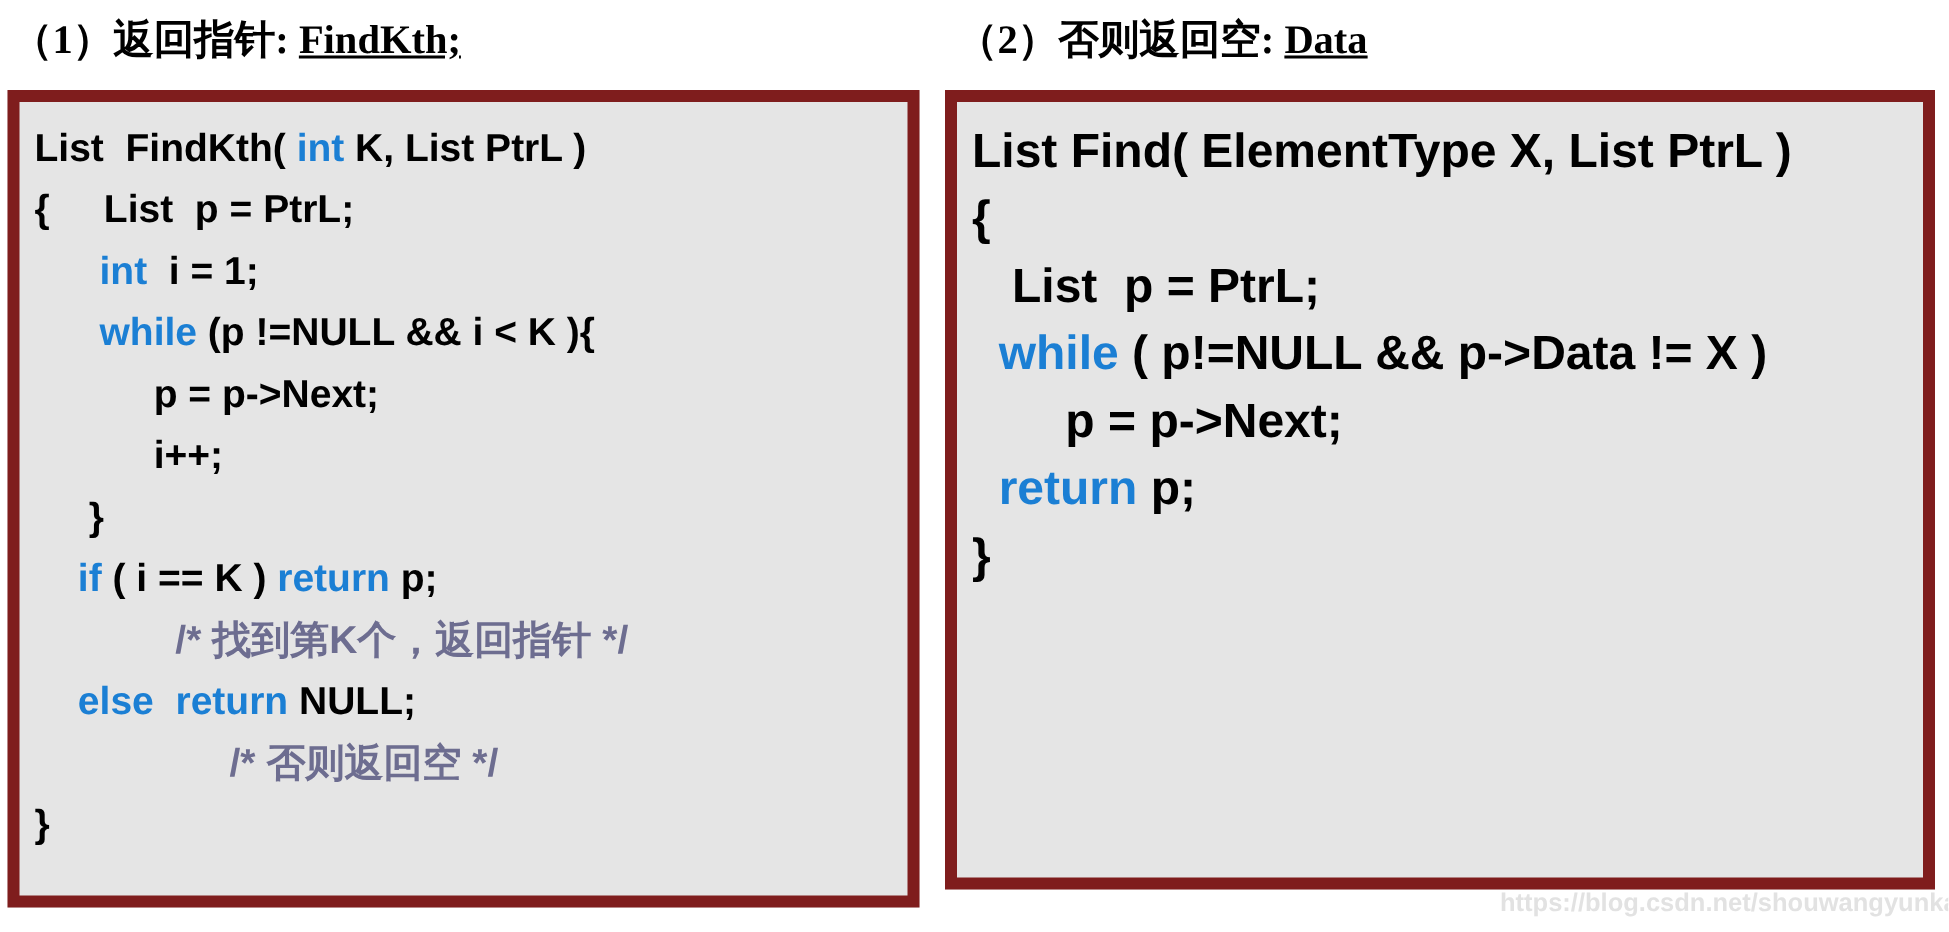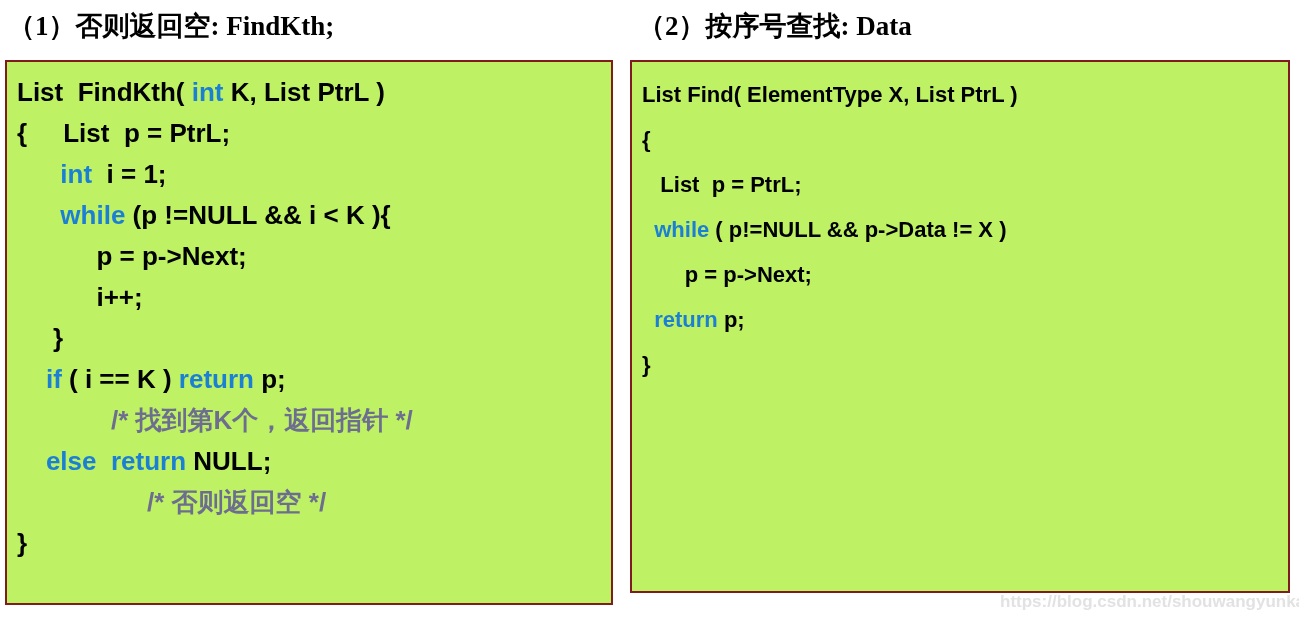--- a/index.html
+++ b/index.html
@@ -27,29 +27,30 @@
     font-size: 27px;
     color: #000000;
     letter-spacing: 0px;
   }
   .heading .cn {
     font-family: "Liberation Serif", serif;
   }
   .heading .fn {
     font-family: "Liberation Serif", serif;
     font-weight: bold;
+    text-decoration: underline;
   }
   #heading-1 { left: 8px;  top: 8px; }
   #heading-2 { left: 638px; top: 8px; }
 
   
   .codebox {
     position: absolute;
-    background: #bef264;
-    border: 2px solid #7f1d1d;
+    background: #e5e5e5;
+    border: 8px solid #7f1d1d;
     box-sizing: border-box;
     overflow: hidden;
   }
   #codebox-left {
     left: 5px;
     top: 60px;
     width: 608px;
     height: 545px;
   }
   #codebox-right {
@@ -61,21 +62,21 @@
 
   .code {
     font-family: "Liberation Sans", sans-serif;
     font-weight: bold;
     font-size: 26px;
     line-height: 40px;
     color: #000000;
     white-space: pre;
   }
   #codebox-left .code  { padding: 10px 0 0 10px; font-size: 26px; line-height: 41px; }
-  #codebox-right .code { padding: 10px 0 0 10px; font-size: 22px; line-height: 45px; }
+  #codebox-right .code { padding: 10px 0 0 10px; font-size: 32px; line-height: 45px; }
 
   .kw   { color: #1b7fd4; }
   .cmt  { color: #6d6d90; font-weight: bold; text-align: right; }
   .plain{ color: #000000; }
 
   
   #callout {
     position: absolute;
     left: 360px;
     top: 519px;
@@ -115,25 +116,25 @@
     white-space: nowrap;
     letter-spacing: 0px;
   }
 </style>
 </head>
 <body>
 
 <div id="page">
 
   <div class="heading" id="heading-1">
-    <span class="cn">（1）</span><span class="cn">否则返回空</span><span class="cn">: </span><span class="fn">FindKth;</span>
+    <span class="cn">（1）</span><span class="cn">返回指针</span><span class="cn">: </span><span class="fn">FindKth;</span>
   </div>
 
   <div class="heading" id="heading-2">
-    <span class="cn">（2）</span><span class="cn">按序号查找</span><span class="cn">: </span><span class="fn">Data</span>
+    <span class="cn">（2）</span><span class="cn">否则返回空</span><span class="cn">: </span><span class="fn">Data</span>
   </div>
 
   <div class="codebox" id="codebox-left">
     <div class="code" id="code-left"><div><span class="plain">List  FindKth( </span><span class="kw">int</span><span class="plain"> K, List PtrL )</span></div><div><span class="plain">{     List  p = PtrL;</span></div><div><span class="plain">      </span><span class="kw">int</span><span class="plain">  i = 1;</span></div><div><span class="plain">      </span><span class="kw">while</span><span class="plain"> (p !=NULL &amp;&amp; i &lt; K ){</span></div><div><span class="plain">           p = p-&gt;Next;</span></div><div><span class="plain">           i++;</span></div><div><span class="plain">     }</span></div><div><span class="plain">    </span><span class="kw">if</span><span class="plain"> ( i == K ) </span><span class="kw">return</span><span class="plain"> p;</span></div><div><span class="cmt">             /* 找到第K个，返回指针 */</span></div><div><span class="plain">    </span><span class="kw">else</span><span class="plain">  </span><span class="kw">return</span><span class="plain"> NULL;</span></div><div><span class="cmt">                  /* 否则返回空 */</span></div><div><span class="plain">}</span></div></div>
   </div>
 
   <div class="codebox" id="codebox-right">
     <div class="code" id="code-right"><div><span class="plain">List Find( ElementType X, List PtrL )</span></div><div><span class="plain">{</span></div><div><span class="plain">   List  p = PtrL;</span></div><div><span class="plain">  </span><span class="kw">while</span><span class="plain"> ( p!=NULL &amp;&amp; p-&gt;Data != X )</span></div><div><span class="plain">       p = p-&gt;Next;</span></div><div><span class="plain">  </span><span class="kw">return</span><span class="plain"> p;</span></div><div><span class="plain">}</span></div></div>
   </div>
 

